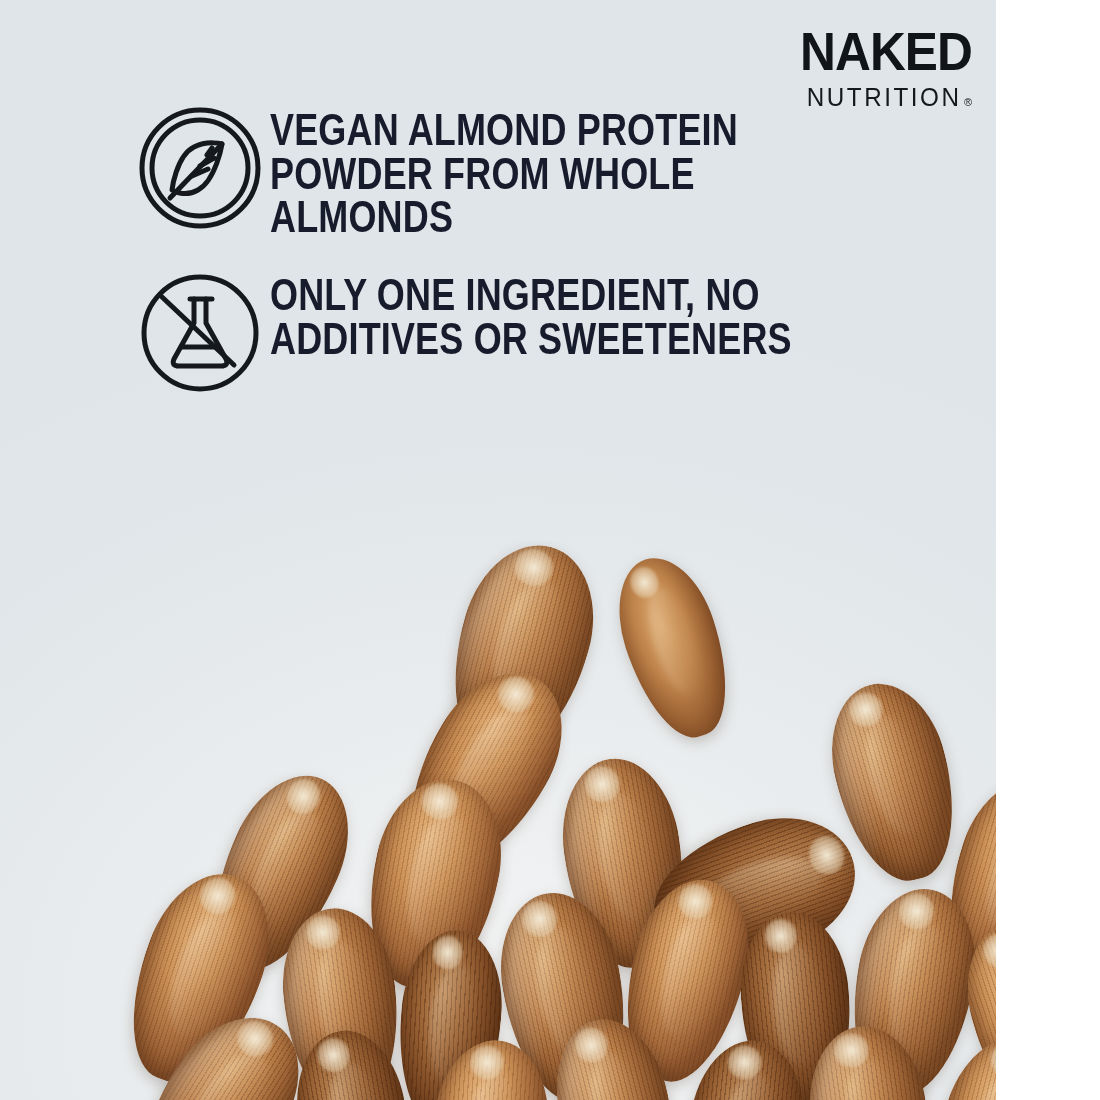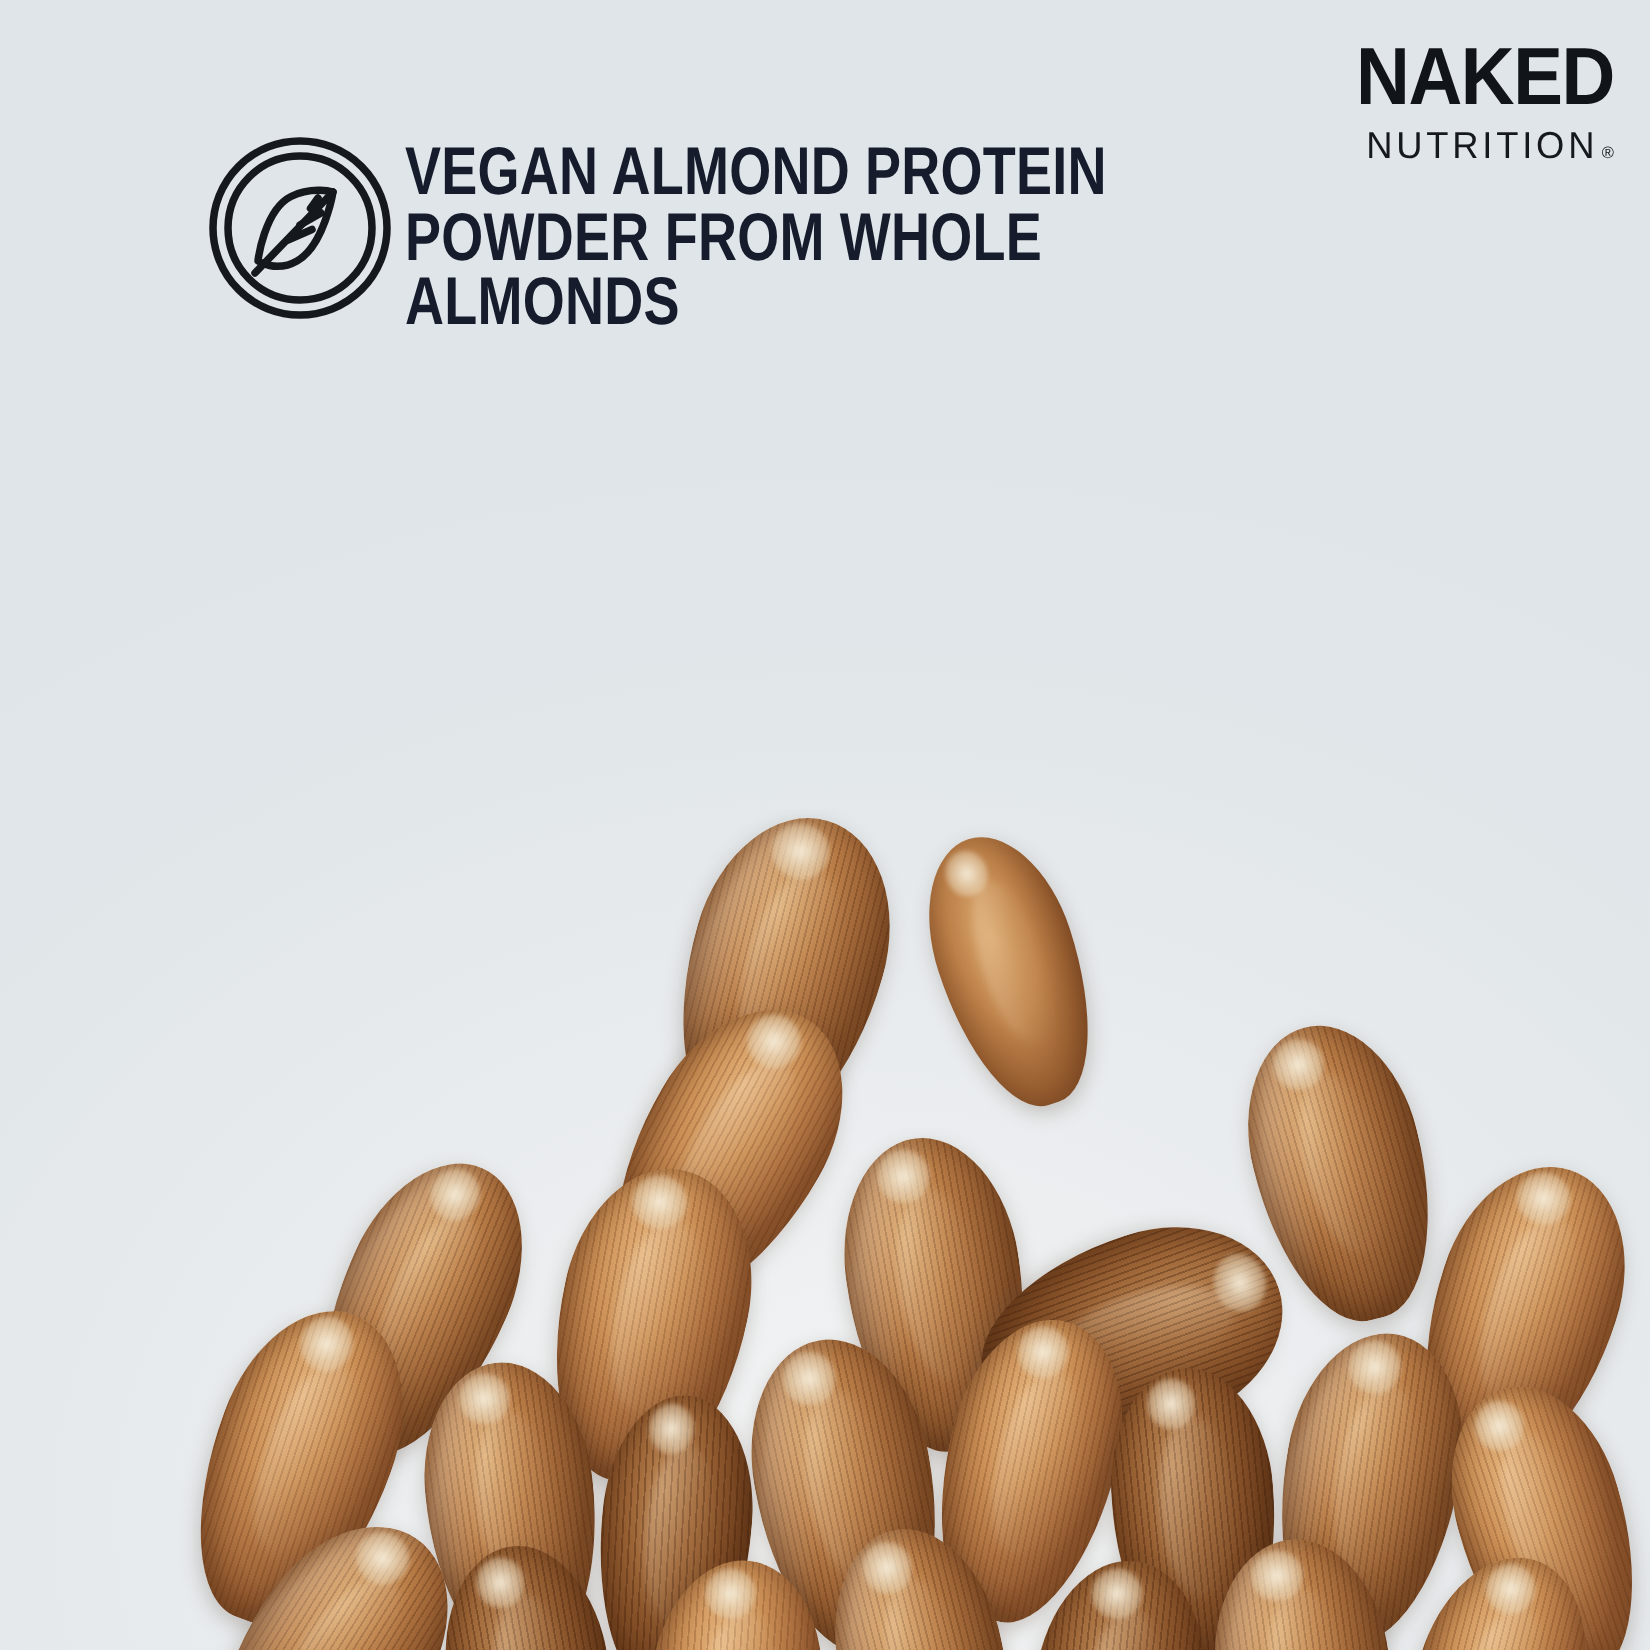--- a/index.html
+++ b/index.html
@@ -5,21 +5,21 @@
   * { margin:0; padding:0; box-sizing:border-box; }
 
   html,body{
     width:1100px; height:1100px;
     font-family:"Liberation Sans", sans-serif;
     overflow:hidden;
   }
 
   #stage{
     position:relative;
-    width:1100px; height:1100px;
+    width:996px; height:1100px;
     background:
       radial-gradient(ellipse 900px 700px at 52% 92%, #f3f4f4 0%, #e9ecee 45%, #e2e7ea 75%, #dfe5e9 100%);
     overflow:hidden;
   }
 
   
   #logo{
     position:absolute;
     top:24px; right:24px;
     text-align:right;
@@ -55,21 +55,21 @@
     font-size:11px;
     color:#15181c;
     margin-left:2px;
     margin-bottom:2px;
     line-height:1;
   }
 
   
   #benefits{
     position:absolute;
-    top:88px; left:130px;
+    top:104px; left:130px;
     width:850px;
   }
   .benefit{
     display:flex;
     align-items:flex-start;
     margin-bottom:24px;
   }
   .benefit:nth-child(3){ margin-bottom:0; }
 
   .b-icon{
@@ -198,20 +198,33 @@
           <path d="M84 38 L32 92"></path>
           <path d="M62 60 L76 52"></path>
           <path d="M54 70 L70 63"></path>
           <path d="M69 49 L74 42"></path>
         </svg>
       </div>
       <div class="b-text">VEGAN ALMOND PROTEIN
 POWDER FROM WHOLE ALMONDS</div>
     </div>
 
+    <div class="benefit r2">
+      <div class="b-icon">
+        <svg width="124" height="124" viewBox="0 0 124 124" fill="none" stroke="#15181c" stroke-width="5" stroke-linecap="round" stroke-linejoin="round">
+          <circle cx="62" cy="62" r="56"></circle>
+          <path d="M52 28 L74 28"></path>
+          <path d="M56 28 L56 52 L36 88 Q33 95 41 95 L83 95 Q91 95 88 88 L68 52 L68 28"></path>
+          <path d="M44 76 L80 76"></path>
+          <path d="M24 26 L96 94"></path>
+        </svg>
+      </div>
+      <div class="b-text">ONLY ONE INGREDIENT, NO
+ADDITIVES OR SWEETENERS</div>
+    </div>
 
 
   </div>
 
   <div id="almonds">
 
     <div class="almond" style="left:458px; top:3px;   width:128px; height:215px; transform:rotate(16deg);"></div>
     <div class="almond split" style="left:628px; top:15px;  width:92px;  height:185px; transform:rotate(-18deg);"></div>
     <div class="almond light" style="left:425px; top:125px; width:120px; height:210px; transform:rotate(30deg);"></div>
 

